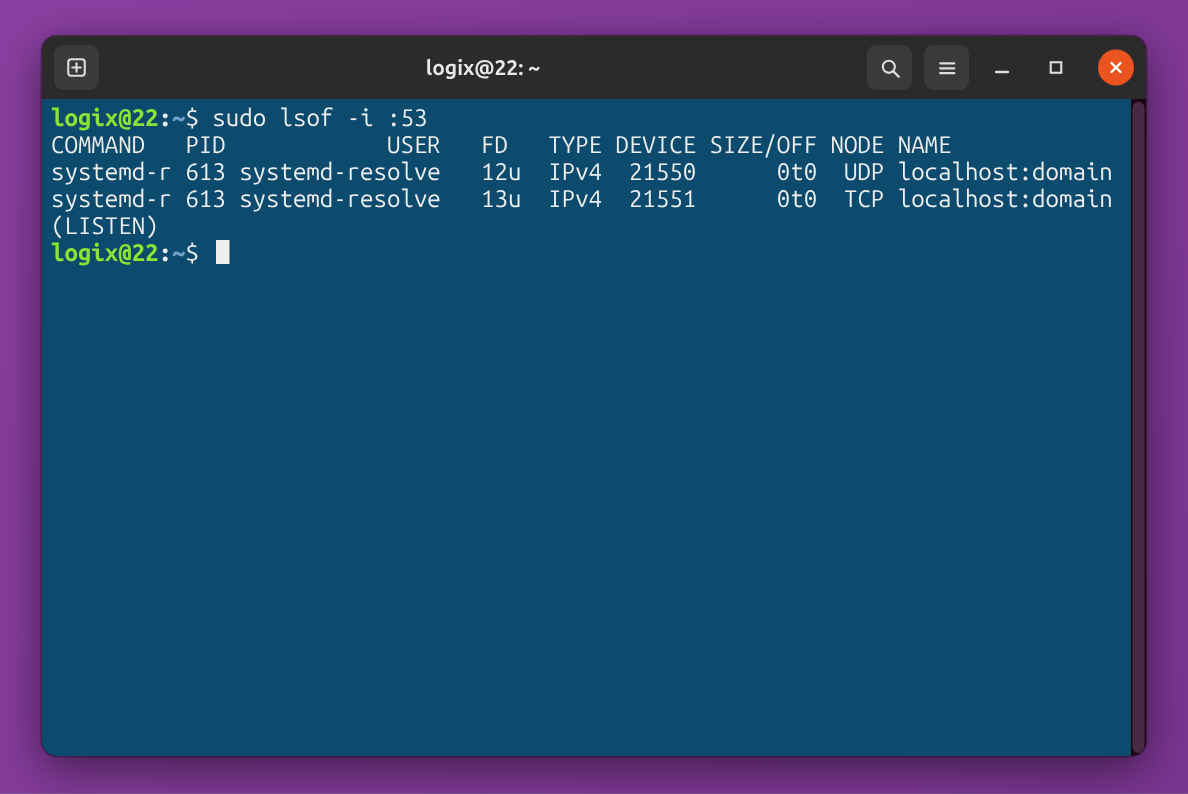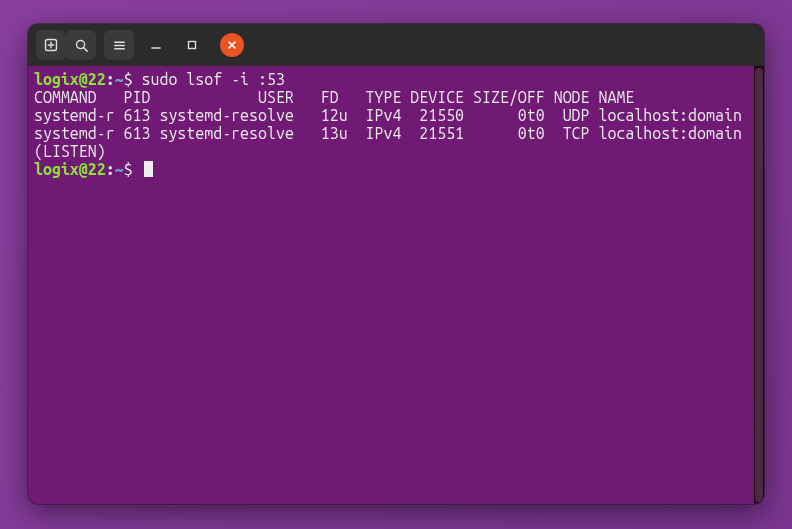--- a/index.html
+++ b/index.html
@@ -80,21 +80,21 @@
   }
   .terminal {
     flex: 1;
     padding: 4px 6px 6px 6px;
     color: #eeeeec;
     font-family: "Ubuntu Mono", "DejaVu Sans Mono", Menlo, Consolas, monospace;
     font-size: 16px;
     line-height: 18px;
     white-space: pre;
     overflow: hidden;
-    background: #701a75;
+    background: #0c4a6e;
   }
   .scrollbar {
     width: 10px;
     background: #1e0616;
     display: flex;
     flex-direction: column;
   }
   .scroll-thumb {
     background: #4a2a42;
     border-radius: 4px;
@@ -125,20 +125,21 @@
     <div class="tb-left">
       <div class="tb-btn" title="New Tab">
         <svg width="16" height="16" viewBox="0 0 16 16">
           <rect x="2.5" y="2.5" width="11" height="11" rx="2" fill="none" stroke="#ddd" stroke-width="1.4"></rect>
           <line x1="8" y1="5.2" x2="8" y2="10.8" stroke="#ddd" stroke-width="1.4" stroke-linecap="round"></line>
           <line x1="5.2" y1="8" x2="10.8" y2="8" stroke="#ddd" stroke-width="1.4" stroke-linecap="round"></line>
         </svg>
       </div>
     </div>
 
+    <div class="tb-title">logix@22: ~</div>
 
     <div class="tb-right">
       <div class="tb-btn">
         <svg width="15" height="15" viewBox="0 0 16 16">
           <circle cx="7" cy="7" r="4.3" fill="none" stroke="#ddd" stroke-width="1.5"></circle>
           <line x1="10.4" y1="10.4" x2="14" y2="14" stroke="#ddd" stroke-width="1.6" stroke-linecap="round"></line>
         </svg>
       </div>
       <div class="tb-btn">
         <svg width="15" height="15" viewBox="0 0 16 16">

